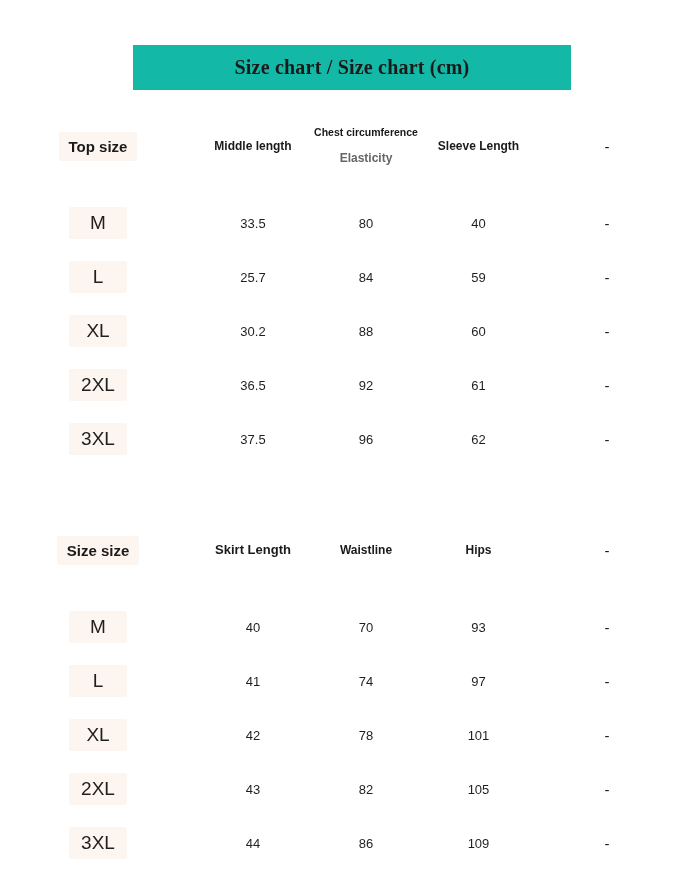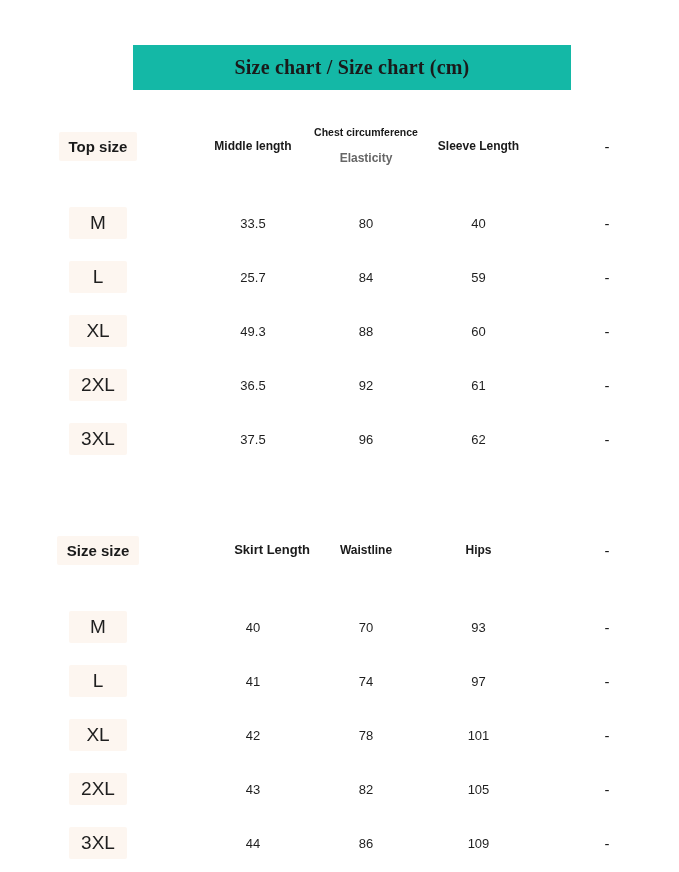--- a/index.html
+++ b/index.html
@@ -89,21 +89,20 @@
   .hdr-row td.h-small .sub {
     display: block;
     font-size: 12px;
     color: #666666;
     font-weight: bold;
     margin-top: 14px;
   }
   .hdr-row td.h-two {
     font-size: 13px;
     line-height: 1.2;
-    text-align: right;
   }
   .hdr-row td.h-dash {
     font-size: 15px;
     font-weight: normal;
   }
 
   .data-row td {
     height: 54px;
     font-size: 13px;
     color: #1f1f1f;
@@ -175,21 +174,21 @@
         </tr>
         <tr class="data-row">
           <td class="size-cell"><span class="swatch">L</span></td>
           <td>25.7</td>
           <td>84</td>
           <td>59</td>
           <td class="dash-cell">-</td>
         </tr>
         <tr class="data-row">
           <td class="size-cell"><span class="swatch">XL</span></td>
-          <td>49.3</td>
+          <td>30.2</td>
           <td>88</td>
           <td>60</td>
           <td class="dash-cell">-</td>
         </tr>
         <tr class="data-row">
           <td class="size-cell"><span class="swatch">2XL</span></td>
           <td>36.5</td>
           <td>92</td>
           <td>61</td>
           <td class="dash-cell">-</td>

